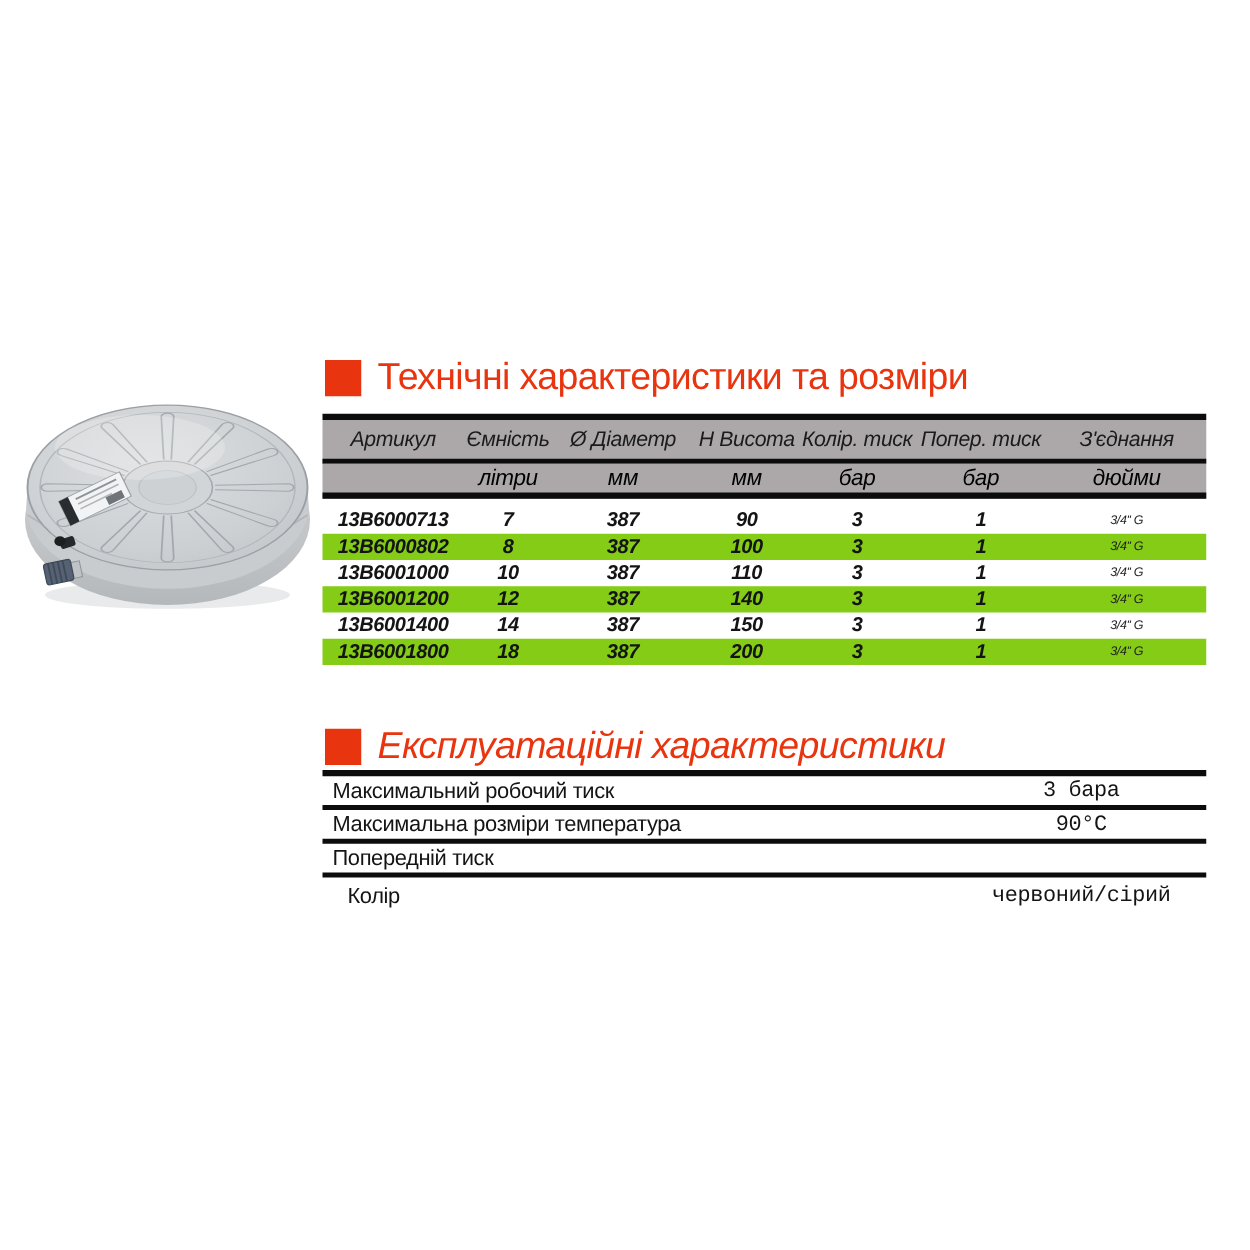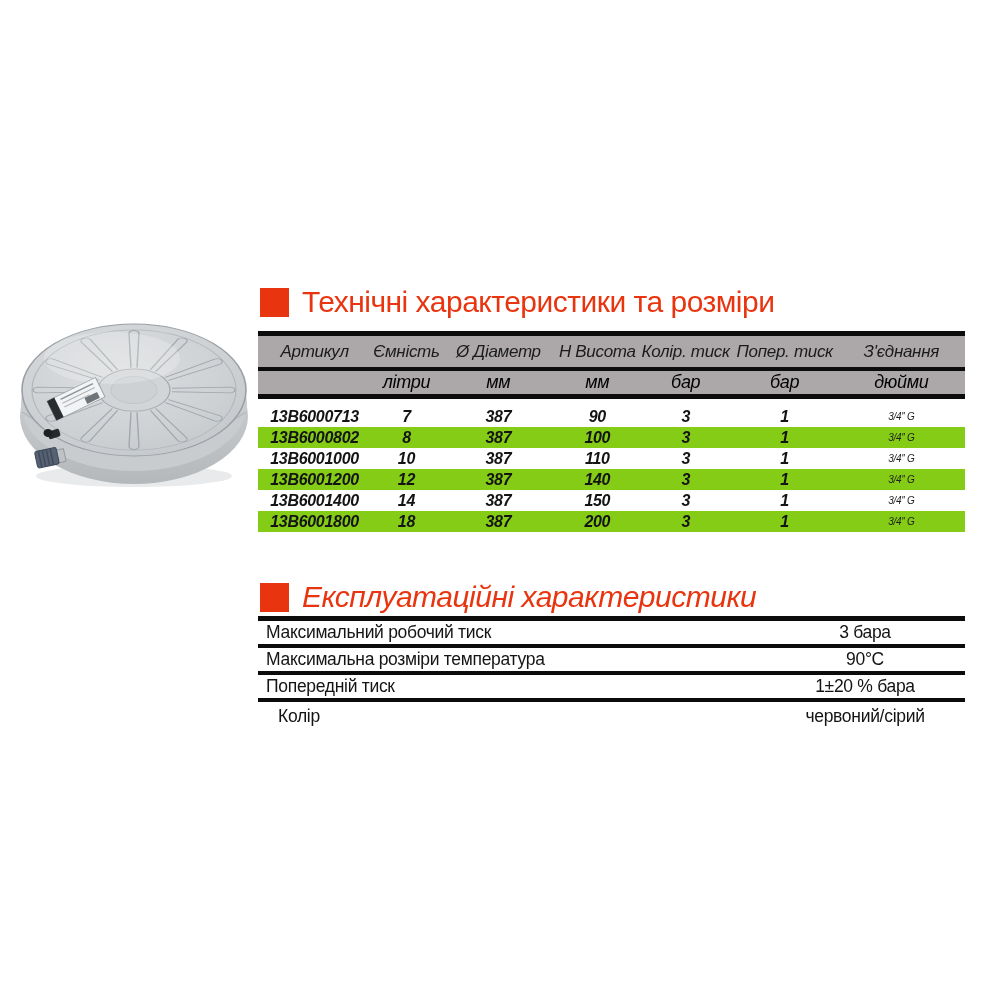--- a/index.html
+++ b/index.html
@@ -69,21 +69,21 @@
     position: absolute; left: 258px; top: 616px; width: 707px;
     border-top: 5px solid #0c0c0c;
   }
   .op-row {
     display: flex; justify-content: space-between; align-items: center;
     height: 23px; border-bottom: 4px solid #0c0c0c;
     font-size: 17.5px; color: #141414; letter-spacing: -0.3px;
   }
   .op-row:last-child { border-bottom: none; height: 29px; margin-left: 12px; }
   .op-label { padding-left: 8px; white-space: nowrap; }
-  .op-value { width: 200px; text-align: center; white-space: nowrap; }
+  .op-value { width: 200px; text-align: center; white-space: nowrap; font-family: Liberation Mono, monospace; }
 </style>
 </head>
 <body>
 
 <div class="page">
 
   <div class="product-img">
     <svg width="242" height="192" viewBox="0 0 242 192">
       <defs>
         <linearGradient id="side" x1="0" y1="0" x2="0" y2="1">
@@ -249,21 +249,20 @@
       <div class="op-row">
         <span class="op-label">Максимальний робочий тиск</span>
         <span class="op-value">3 бара</span>
       </div>
       <div class="op-row">
         <span class="op-label">Максимальна розміри температура</span>
         <span class="op-value">90°C</span>
       </div>
       <div class="op-row">
         <span class="op-label">Попередній тиск</span>
-        <span class="op-value">1±20 % бара</span>
       </div>
       <div class="op-row">
         <span class="op-label">Колір</span>
         <span class="op-value">червоний/сірий</span>
       </div>
     </div>
 
 </div>
 
 </body></html>

